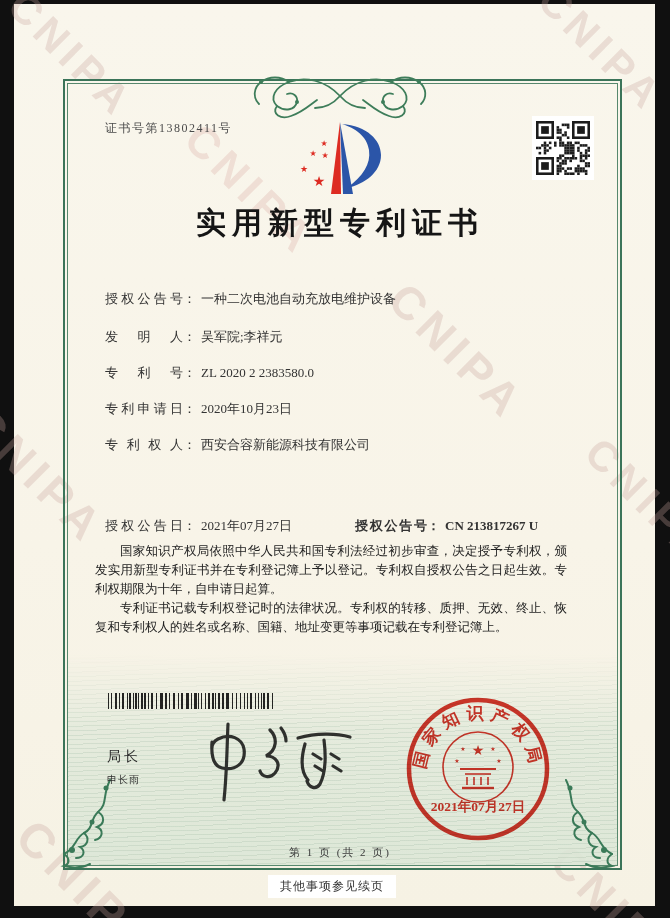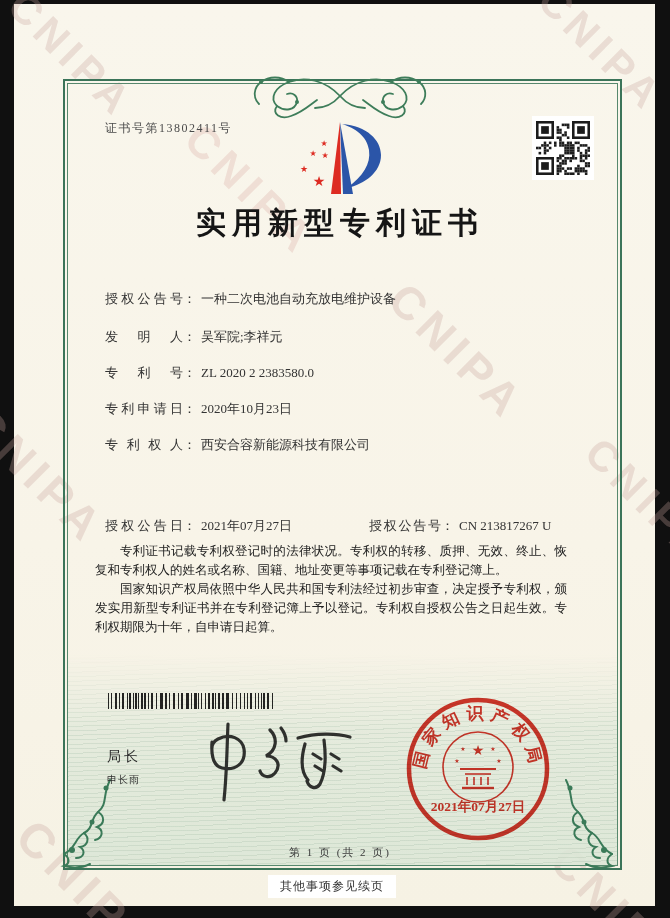--- a/index.html
+++ b/index.html
@@ -25,21 +25,21 @@
   .qrbox{position:absolute;left:518px;top:112px;width:62px;height:64px;background:#fff;z-index:3;
          display:flex;align-items:center;justify-content:center;}
   .logo{position:absolute;left:281px;top:116px;z-index:3;}
   .title{position:absolute;left:326px;top:199px;transform:translateX(-50%);white-space:nowrap;
          font-size:30px;font-weight:bold;letter-spacing:6px;color:#151515;z-index:3;}
   .frow{position:absolute;left:91px;width:492px;font-size:13px;color:#333;z-index:3;line-height:19px;}
   .flabel{display:inline-block;width:78px;text-align:justify;text-align-last:justify;vertical-align:top;}
   .flabel.narrow{width:72px;}
   .fcolon{vertical-align:top;}
   .fval{margin-left:5px;vertical-align:top;display:inline-block;max-width:392px;}
-  .g2{position:absolute;left:264px;top:0;white-space:nowrap;}
+  .g2{position:absolute;left:250px;top:0;white-space:nowrap;font-weight:bold;}
   .paras{position:absolute;left:81px;top:538px;width:472px;z-index:3;}
   .paras p{margin:0;font-size:12.5px;line-height:19px;color:#222;text-indent:2em;text-align:justify;}
   .barcode{position:absolute;left:94px;top:689px;z-index:3;mix-blend-mode:multiply;}
   .signerT{position:absolute;left:93px;top:744px;font-size:14px;letter-spacing:3px;color:#2c2c2c;z-index:4;}
   .signerN{position:absolute;left:93px;top:769px;font-size:10px;letter-spacing:1px;color:#2c2c2c;z-index:4;}
   .sig{position:absolute;left:184px;top:712px;z-index:4;mix-blend-mode:multiply;}
   .seal{position:absolute;left:389px;top:690px;z-index:5;mix-blend-mode:multiply;opacity:.93;}
   .pagenum{position:absolute;left:326px;top:841px;transform:translateX(-50%);font-size:11px;
            letter-spacing:2px;color:#3a3a3a;z-index:4;white-space:nowrap;}
   .note{position:absolute;left:318px;top:871px;transform:translateX(-50%);background:#ffffff;
@@ -272,22 +272,22 @@
       <span class="flabel">专利权人</span><span class="fcolon">：</span><span class="fval">西安合容新能源科技有限公司</span>
     </div>
     <div class="frow" style="top:512px">
       <span class="flabel">授权公告日</span><span class="fcolon">：</span><span class="fval">2021年07月27日</span>
       <span class="g2">
         <span class="flabel narrow">授权公告号</span><span class="fcolon">：</span><span class="fval">CN 213817267 U</span>
       </span>
     </div>
 
     <div class="paras">
+      <p>国家知识产权局依照中华人民共和国专利法经过初步审查，决定授予专利权，颁发实用新型专利证书并在专利登记簿上予以登记。专利权自授权公告之日起生效。专利权期限为十年，自申请日起算。</p>
       <p>专利证书记载专利权登记时的法律状况。专利权的转移、质押、无效、终止、恢复和专利权人的姓名或名称、国籍、地址变更等事项记载在专利登记簿上。</p>
-      <p>国家知识产权局依照中华人民共和国专利法经过初步审查，决定授予专利权，颁发实用新型专利证书并在专利登记簿上予以登记。专利权自授权公告之日起生效。专利权期限为十年，自申请日起算。</p>
     </div>
 
     <svg id="bar-svg" class="barcode" width="165" height="16" viewBox="0 0 165 16">
         <rect x="0" y="0" width="1" height="16" fill="#262626"></rect>
         <rect x="3" y="0" width="1" height="16" fill="#262626"></rect>
         <rect x="7" y="0" width="2" height="16" fill="#262626"></rect>
         <rect x="11" y="0" width="1" height="16" fill="#262626"></rect>
         <rect x="14" y="0" width="2" height="16" fill="#262626"></rect>
         <rect x="19" y="0" width="1" height="16" fill="#262626"></rect>
         <rect x="21" y="0" width="2" height="16" fill="#262626"></rect>

